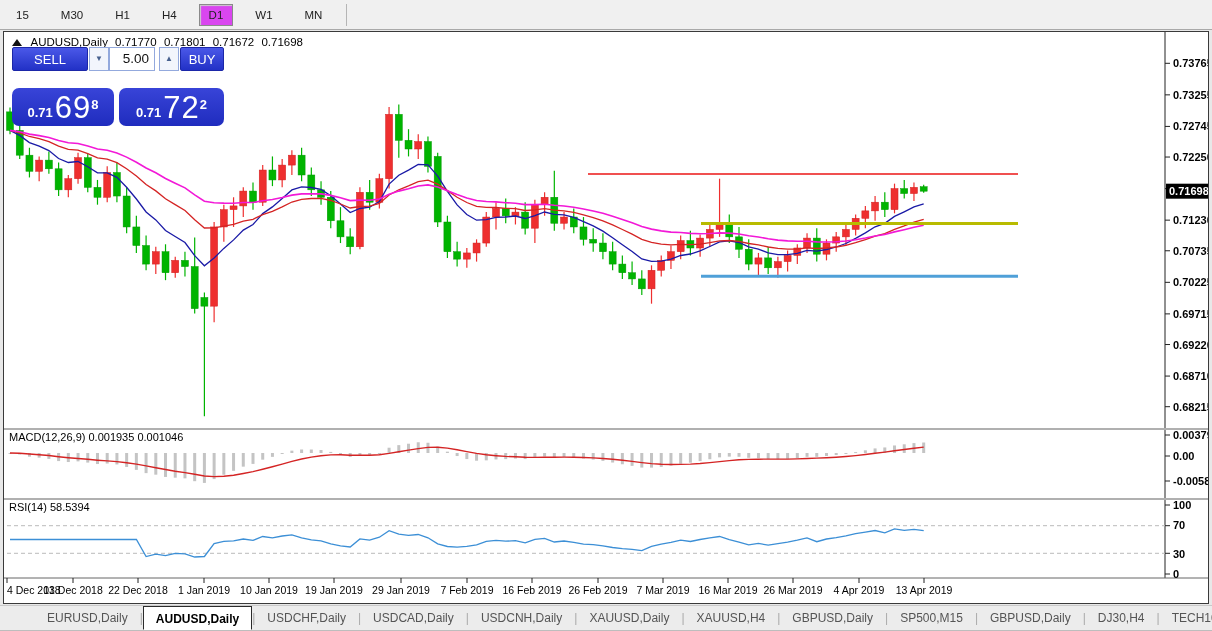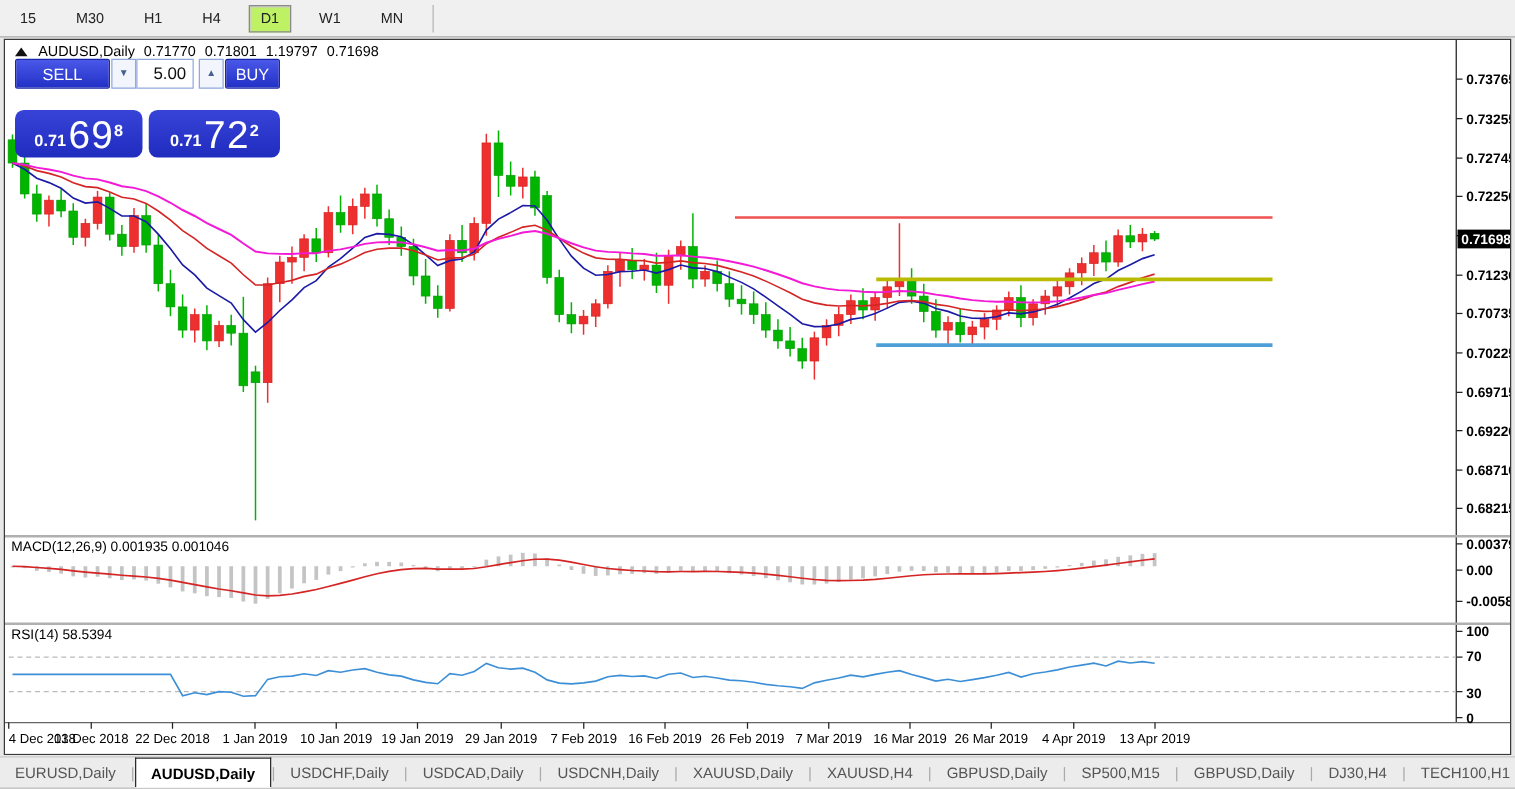--- a/index.html
+++ b/index.html
@@ -1,21 +1,21 @@
 <!DOCTYPE html>
 <html><head>
 <meta charset="utf-8">
 <style>
   * { margin:0; padding:0; box-sizing:border-box; }
   html,body { width:1212px; height:631px; background:#e8e8e8; font-family:"Liberation Sans","DejaVu Sans",sans-serif; overflow:hidden; }
 
   
   #toolbar { position:absolute; left:0; top:0; width:1212px; height:30px; background:#f0f0f0; border-bottom:1px solid #a9a9a9; display:flex; align-items:center; }
   .tf-btn { font-size:11.5px; color:#222; padding:4px 9px; margin:0 6px; border:1px solid transparent; cursor:default; }
-  .tf-btn.active { background:#bef264; border:1px solid #8a8a8a; box-shadow:inset 1px 1px 1px #ccc; }
+  .tf-btn.active { background:#d946ef; border:1px solid #8a8a8a; box-shadow:inset 1px 1px 1px #ccc; }
   .tf-sep { width:1px; height:22px; background:#b5b5b5; margin-left:8px; }
 
   
   #chart-window { position:absolute; left:3px; top:31px; width:1206px; height:573px; background:#ffffff; border:1px solid #3a3a3a; }
   #chart-title { position:absolute; left:8px; top:4px; font-size:11.5px; color:#000; z-index:5; white-space:nowrap; }
   #chart-title .tri { display:inline-block; width:0; height:0; border-left:5px solid transparent; border-right:5px solid transparent; border-bottom:7px solid #111; margin-right:6px; }
   #chart-title span { margin-right:4px; }
 
   
   #trade-panel { position:absolute; left:8px; top:15px; width:212px; height:79px; z-index:6; font-family:"Liberation Sans",sans-serif; }
@@ -30,21 +30,21 @@
   .tp-big { position:absolute; top:41px; height:38px; background:linear-gradient(#3844d8,#1f2cbe); color:#fff; border-radius:7px; display:flex; align-items:flex-end; justify-content:center; padding-bottom:3px; }
   #sell-big { left:0; width:102px; }
   #buy-big  { left:107px; width:105px; }
   .tp-small { font-size:13px; font-weight:bold; margin-right:2px; line-height:20px; }
   .tp-main  { font-size:31px; font-weight:normal; line-height:30px; letter-spacing:1px; }
   .tp-sup   { font-size:13px; font-weight:bold; line-height:34px; vertical-align:top; align-self:flex-start; }
 
   svg text { font-family:"Liberation Sans","DejaVu Sans",sans-serif; }
 
   
-  #tabbar { position:absolute; left:0; top:605px; width:1212px; height:26px; background:#ececec; border-top:1px solid #c9c9c9; border-bottom:1px solid #bdbdbd; display:flex; align-items:stretch; font-size:12px; color:#555; }
+  #tabbar { position:absolute; left:0; top:605px; width:1212px; height:26px; background:#ececec; border-top:1px solid #c9c9c9; border-bottom:1px solid #bdbdbd; display:flex; align-items:stretch; font-size:12px; color:#555;padding-left:35px; }
   .tab { padding:5px 12px 0 12px; white-space:nowrap; cursor:pointer; }
   .tab.active { background:#ffffff; border:1px solid #2b2b2b; border-bottom:1px solid #fff; font-weight:bold; color:#000; margin-top:0px; }
   .tab-pipe { color:#aaa; padding-top:5px; }
 </style>
 </head>
 <body>
 
 <div id="toolbar">
 
   <span class="tf-btn">15</span>
@@ -56,21 +56,21 @@
     <span class="tf-btn">MN</span>
     <span class="tf-sep"></span>
 </div>
 
 <div id="chart-window">
   <div id="chart-title">
     <span class="tri"></span>
     <span>AUDUSD,Daily</span>
     <span>0.71770</span>
     <span>0.71801</span>
-    <span>1.19797</span>
+    <span>0.71672</span>
     <span>0.71698</span>
   </div>
 
   <div id="trade-panel">
     <div class="tp-row1">
       <div class="tp-btn" id="sell-btn">SELL</div>
       <div class="spin-btn" id="vol-down">▼</div>
       <div id="vol-box">5.00</div>
       <div class="spin-btn" id="vol-up">▲</div>
       <div class="tp-btn" id="buy-btn">BUY</div>

